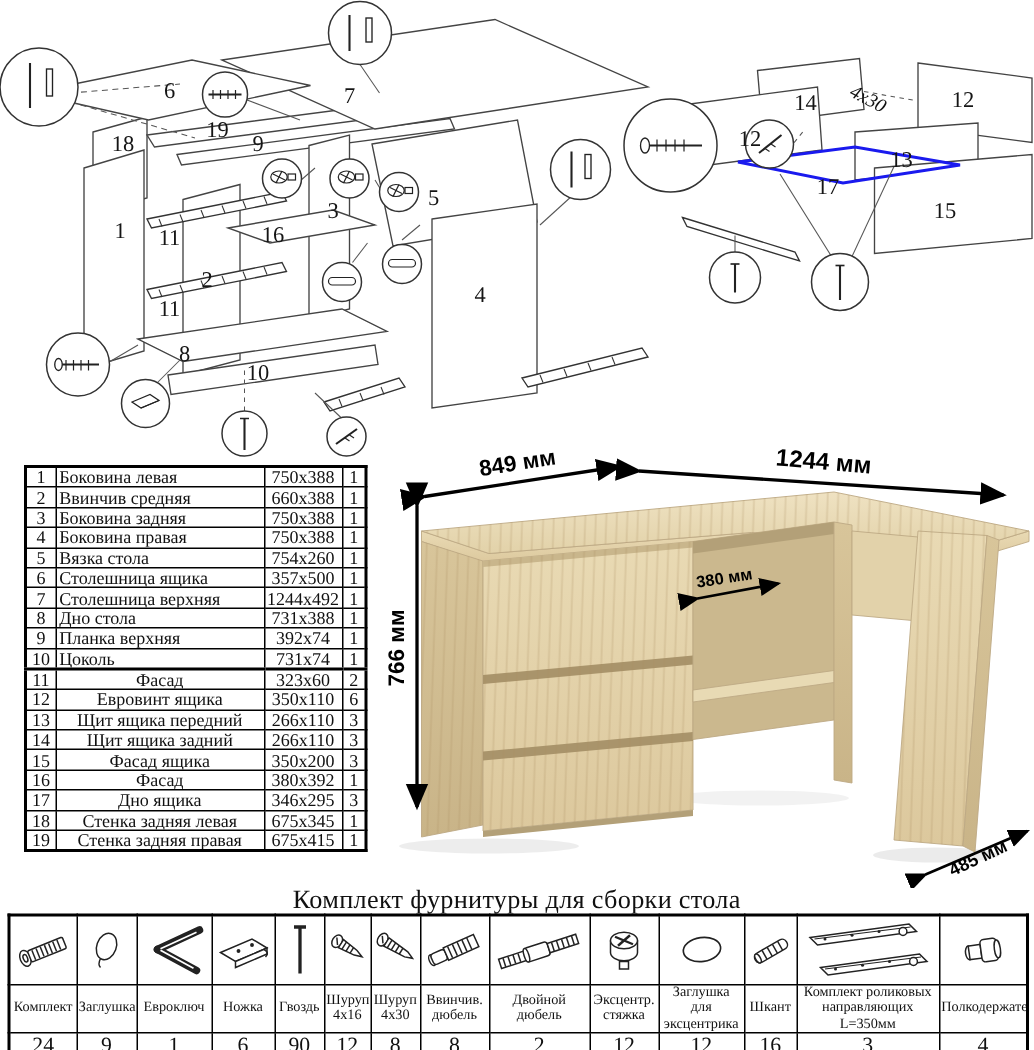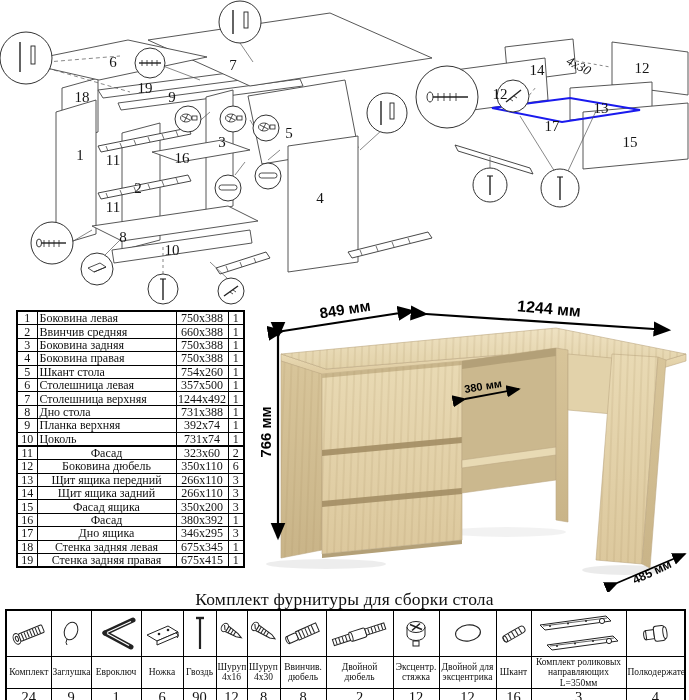--- a/index.html
+++ b/index.html
@@ -274,27 +274,27 @@
           <td class="qty">1</td>
         </tr>
         <tr>
           <td class="num">4</td>
           <td class="name">Боковина правая</td>
           <td class="size">750x388</td>
           <td class="qty">1</td>
         </tr>
         <tr>
           <td class="num">5</td>
-          <td class="name">Шкант стола</td>
+          <td class="name">Вязка стола</td>
           <td class="size">754x260</td>
           <td class="qty">1</td>
         </tr>
         <tr>
           <td class="num">6</td>
-          <td class="name">Столешница левая</td>
+          <td class="name">Столешница ящика</td>
           <td class="size">357x500</td>
           <td class="qty">1</td>
         </tr>
         <tr>
           <td class="num">7</td>
           <td class="name">Столешница верхняя</td>
           <td class="size">1244x492</td>
           <td class="qty">1</td>
         </tr>
         <tr>
@@ -316,21 +316,21 @@
           <td class="qty">1</td>
         </tr>
         <tr class="sep">
           <td class="num">11</td>
           <td class="name ctr">Фасад</td>
           <td class="size">323x60</td>
           <td class="qty">2</td>
         </tr>
         <tr>
           <td class="num">12</td>
-          <td class="name ctr">Боковина дюбель</td>
+          <td class="name ctr">Евровинт ящика</td>
           <td class="size">350x110</td>
           <td class="qty">6</td>
         </tr>
         <tr>
           <td class="num">13</td>
           <td class="name ctr">Щит ящика передний</td>
           <td class="size">266x110</td>
           <td class="qty">3</td>
         </tr>
         <tr>
@@ -596,21 +596,21 @@
       <td>Комплект</td>
       <td>Заглушка</td>
       <td>Евроключ</td>
       <td>Ножка</td>
       <td>Гвоздь</td>
       <td>Шуруп 4x16</td>
       <td>Шуруп 4x30</td>
       <td>Ввинчив. дюбель</td>
       <td>Двойной дюбель</td>
       <td>Эксцентр. стяжка</td>
-      <td>Двойной для эксцентрика</td>
+      <td>Заглушка для эксцентрика</td>
       <td>Шкант</td>
       <td>Комплект роликовых направляющих L=350мм</td>
       <td>Полкодержатель</td>
     </tr>
     <tr class="qtys">
       <td>24</td>
       <td>9</td>
       <td>1</td>
       <td>6</td>
       <td>90</td>

